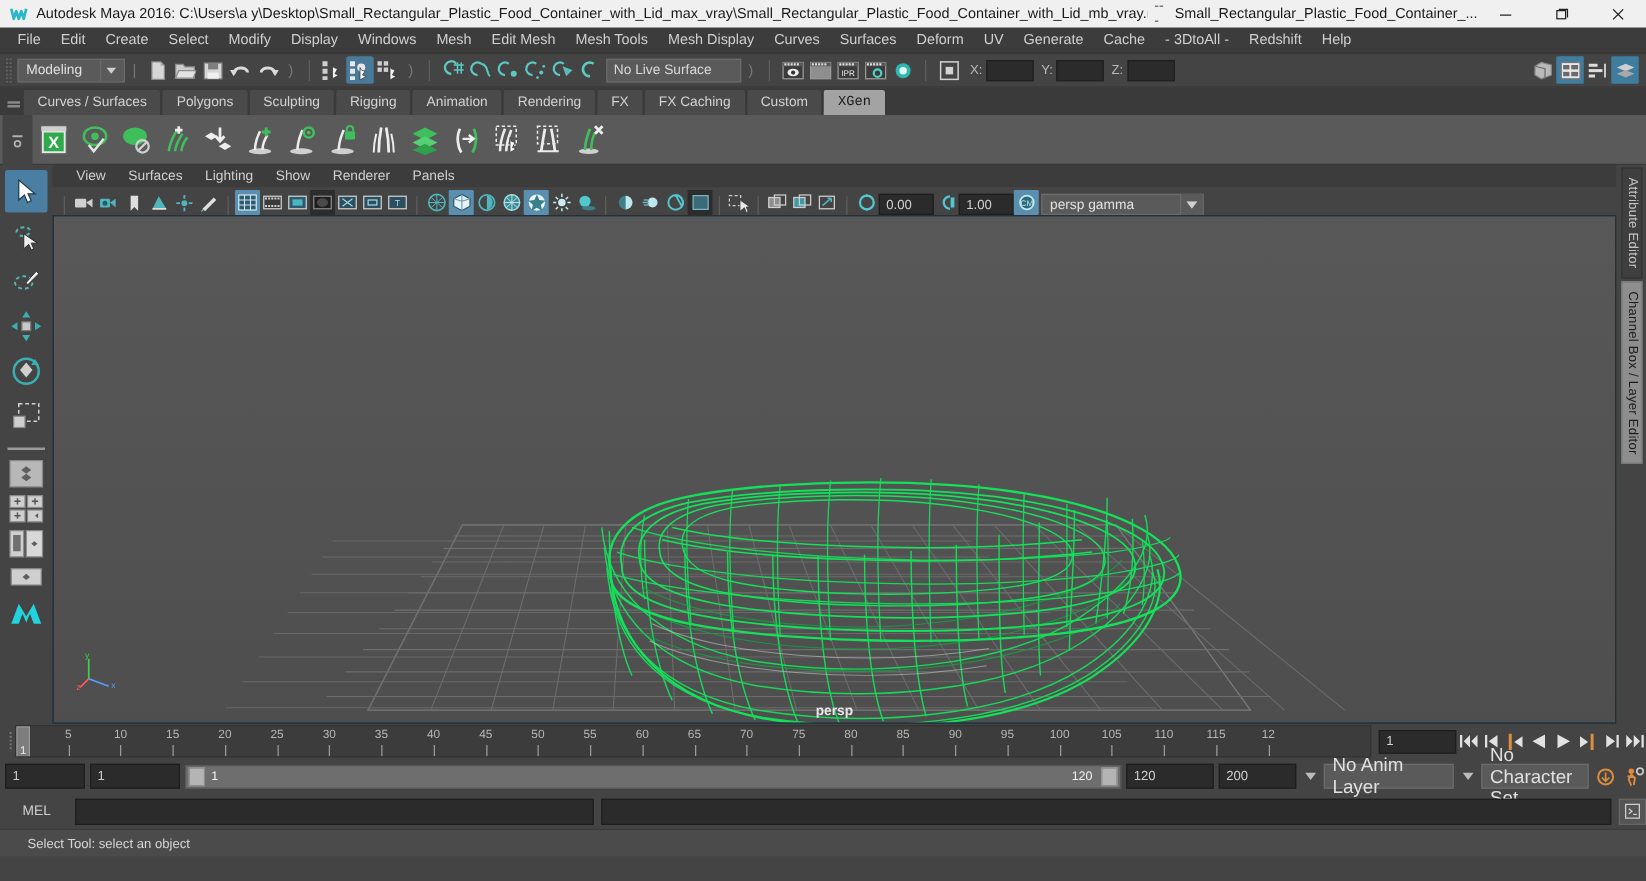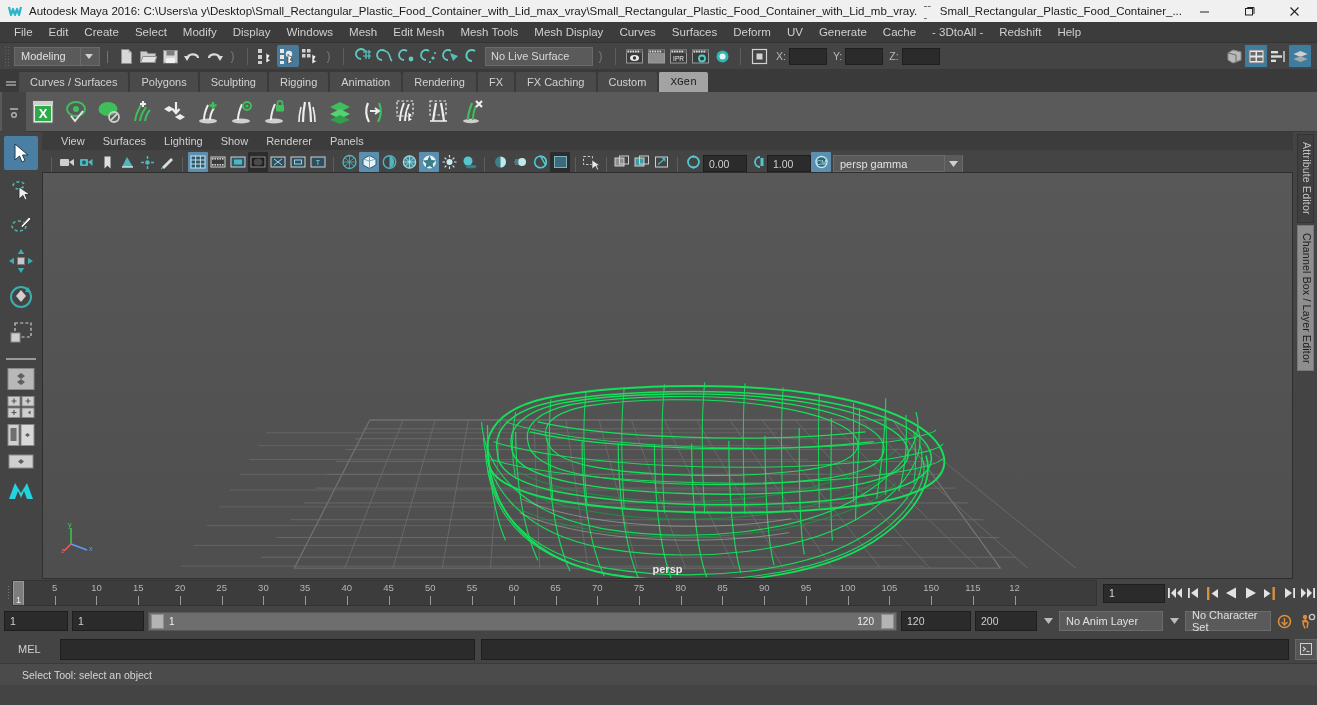--- a/index.html
+++ b/index.html
@@ -196,21 +196,21 @@
   }
   .range-bar {
     flex: 1; height: 19px; background:#6e6e6e; border:1px solid #585858;
     position: relative; display:flex; align-items:center;
   }
   .range-handle { width: 13px; height: 15px; background:#b4b4b4; border:1px solid #8d8d8d; position:absolute; }
   .range-start-lbl { position:absolute; left: 20px; font-size:10px; color:#f0f0f0; }
   .range-end-lbl { position:absolute; right: 22px; font-size:10px; color:#f0f0f0; }
   .dd-box {
     height: 20px; background:#5a5a5a; border:1px solid #6b6b6b; color:#e0e0e0;
-    font-size:11px; display:flex; align-items:center; padding: 0 6px;
+    font-size:15px; display:flex; align-items:center; padding: 0 6px;
   }
   .dd-caret { width:14px; display:flex; align-items:center; justify-content:center; color:#bbb; font-size:9px;}
 
   
   .mel-row { height: 28px; background:#444; display:flex; align-items:center; padding-left: 18px; gap:6px;justify-content:flex-end; }
   .mel-lbl { font-size:11px; color:#d0d0d0; width: 36px; }
   .mel-in { height: 21px; background:#2b2b2b; border:1px solid #1e1e1e; }
   .mel-out { height:21px; background:#2b2b2b; border:1px solid #1e1e1e; flex:1; }
   .mel-side { width: 22px; height:21px; background:#555; border:1px solid #666; display:flex; align-items:center; justify-content:center;}
 
@@ -1146,21 +1146,21 @@
         <span class="tick-lbl" style="left: 709.476px;">85</span>
         <span class="tick" style="left: 751.21px;"></span>
         <span class="tick-lbl" style="left: 751.21px;">90</span>
         <span class="tick" style="left: 792.944px;"></span>
         <span class="tick-lbl" style="left: 792.944px;">95</span>
         <span class="tick" style="left: 834.677px;"></span>
         <span class="tick-lbl" style="left: 834.677px;">100</span>
         <span class="tick" style="left: 876.411px;"></span>
         <span class="tick-lbl" style="left: 876.411px;">105</span>
         <span class="tick" style="left: 918.145px;"></span>
-        <span class="tick-lbl" style="left: 918.145px;">150</span>
+        <span class="tick-lbl" style="left: 918.145px;">110</span>
         <span class="tick" style="left: 959.879px;"></span>
         <span class="tick-lbl" style="left: 959.879px;">115</span>
         <span class="tick" style="left: 1001.61px;"></span>
         <span class="tick-lbl" style="left: 1001.61px;">12</span>
       </span>
     <span class="cur-frame-box">1</span>
     <span class="pb-btn">
       <svg width="16" height="14" viewBox="0 0 16 14">
           <rect x="1" y="2" width="1.8" height="10" fill="#e2e2e2"></rect>
           <path d="M9 2 L9 12 L4 7 Z" fill="#e2e2e2"></path>

